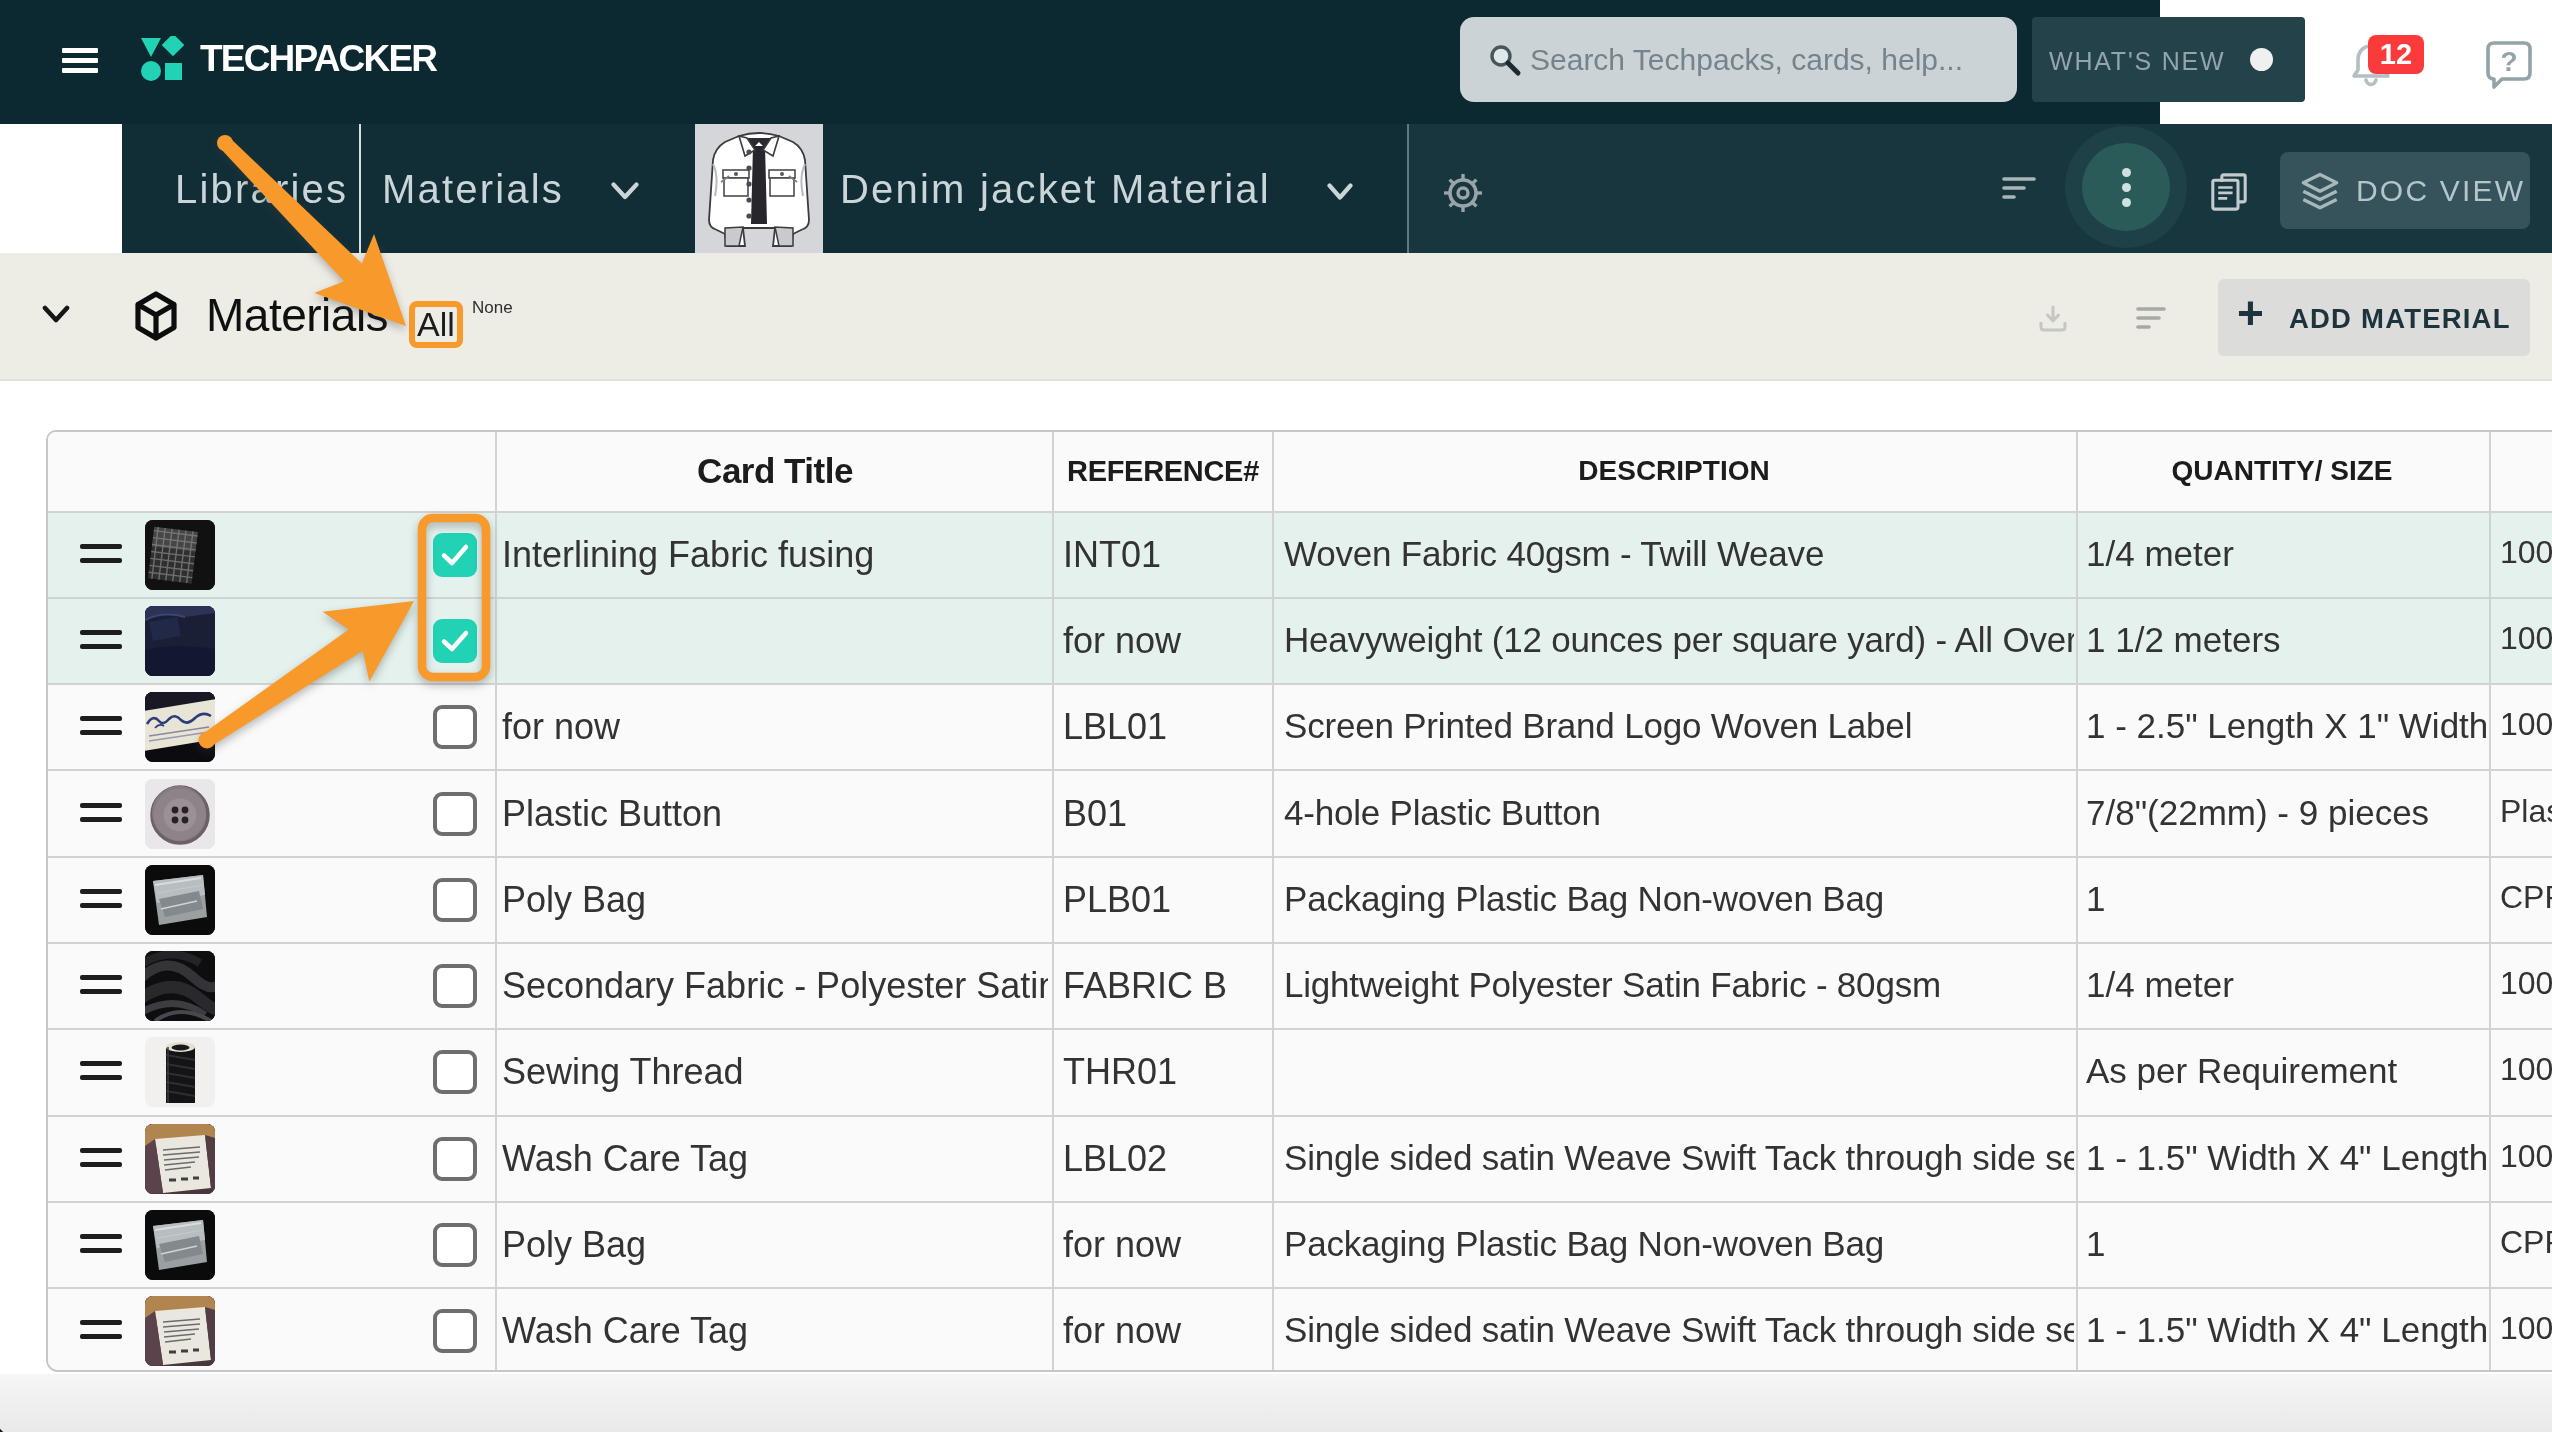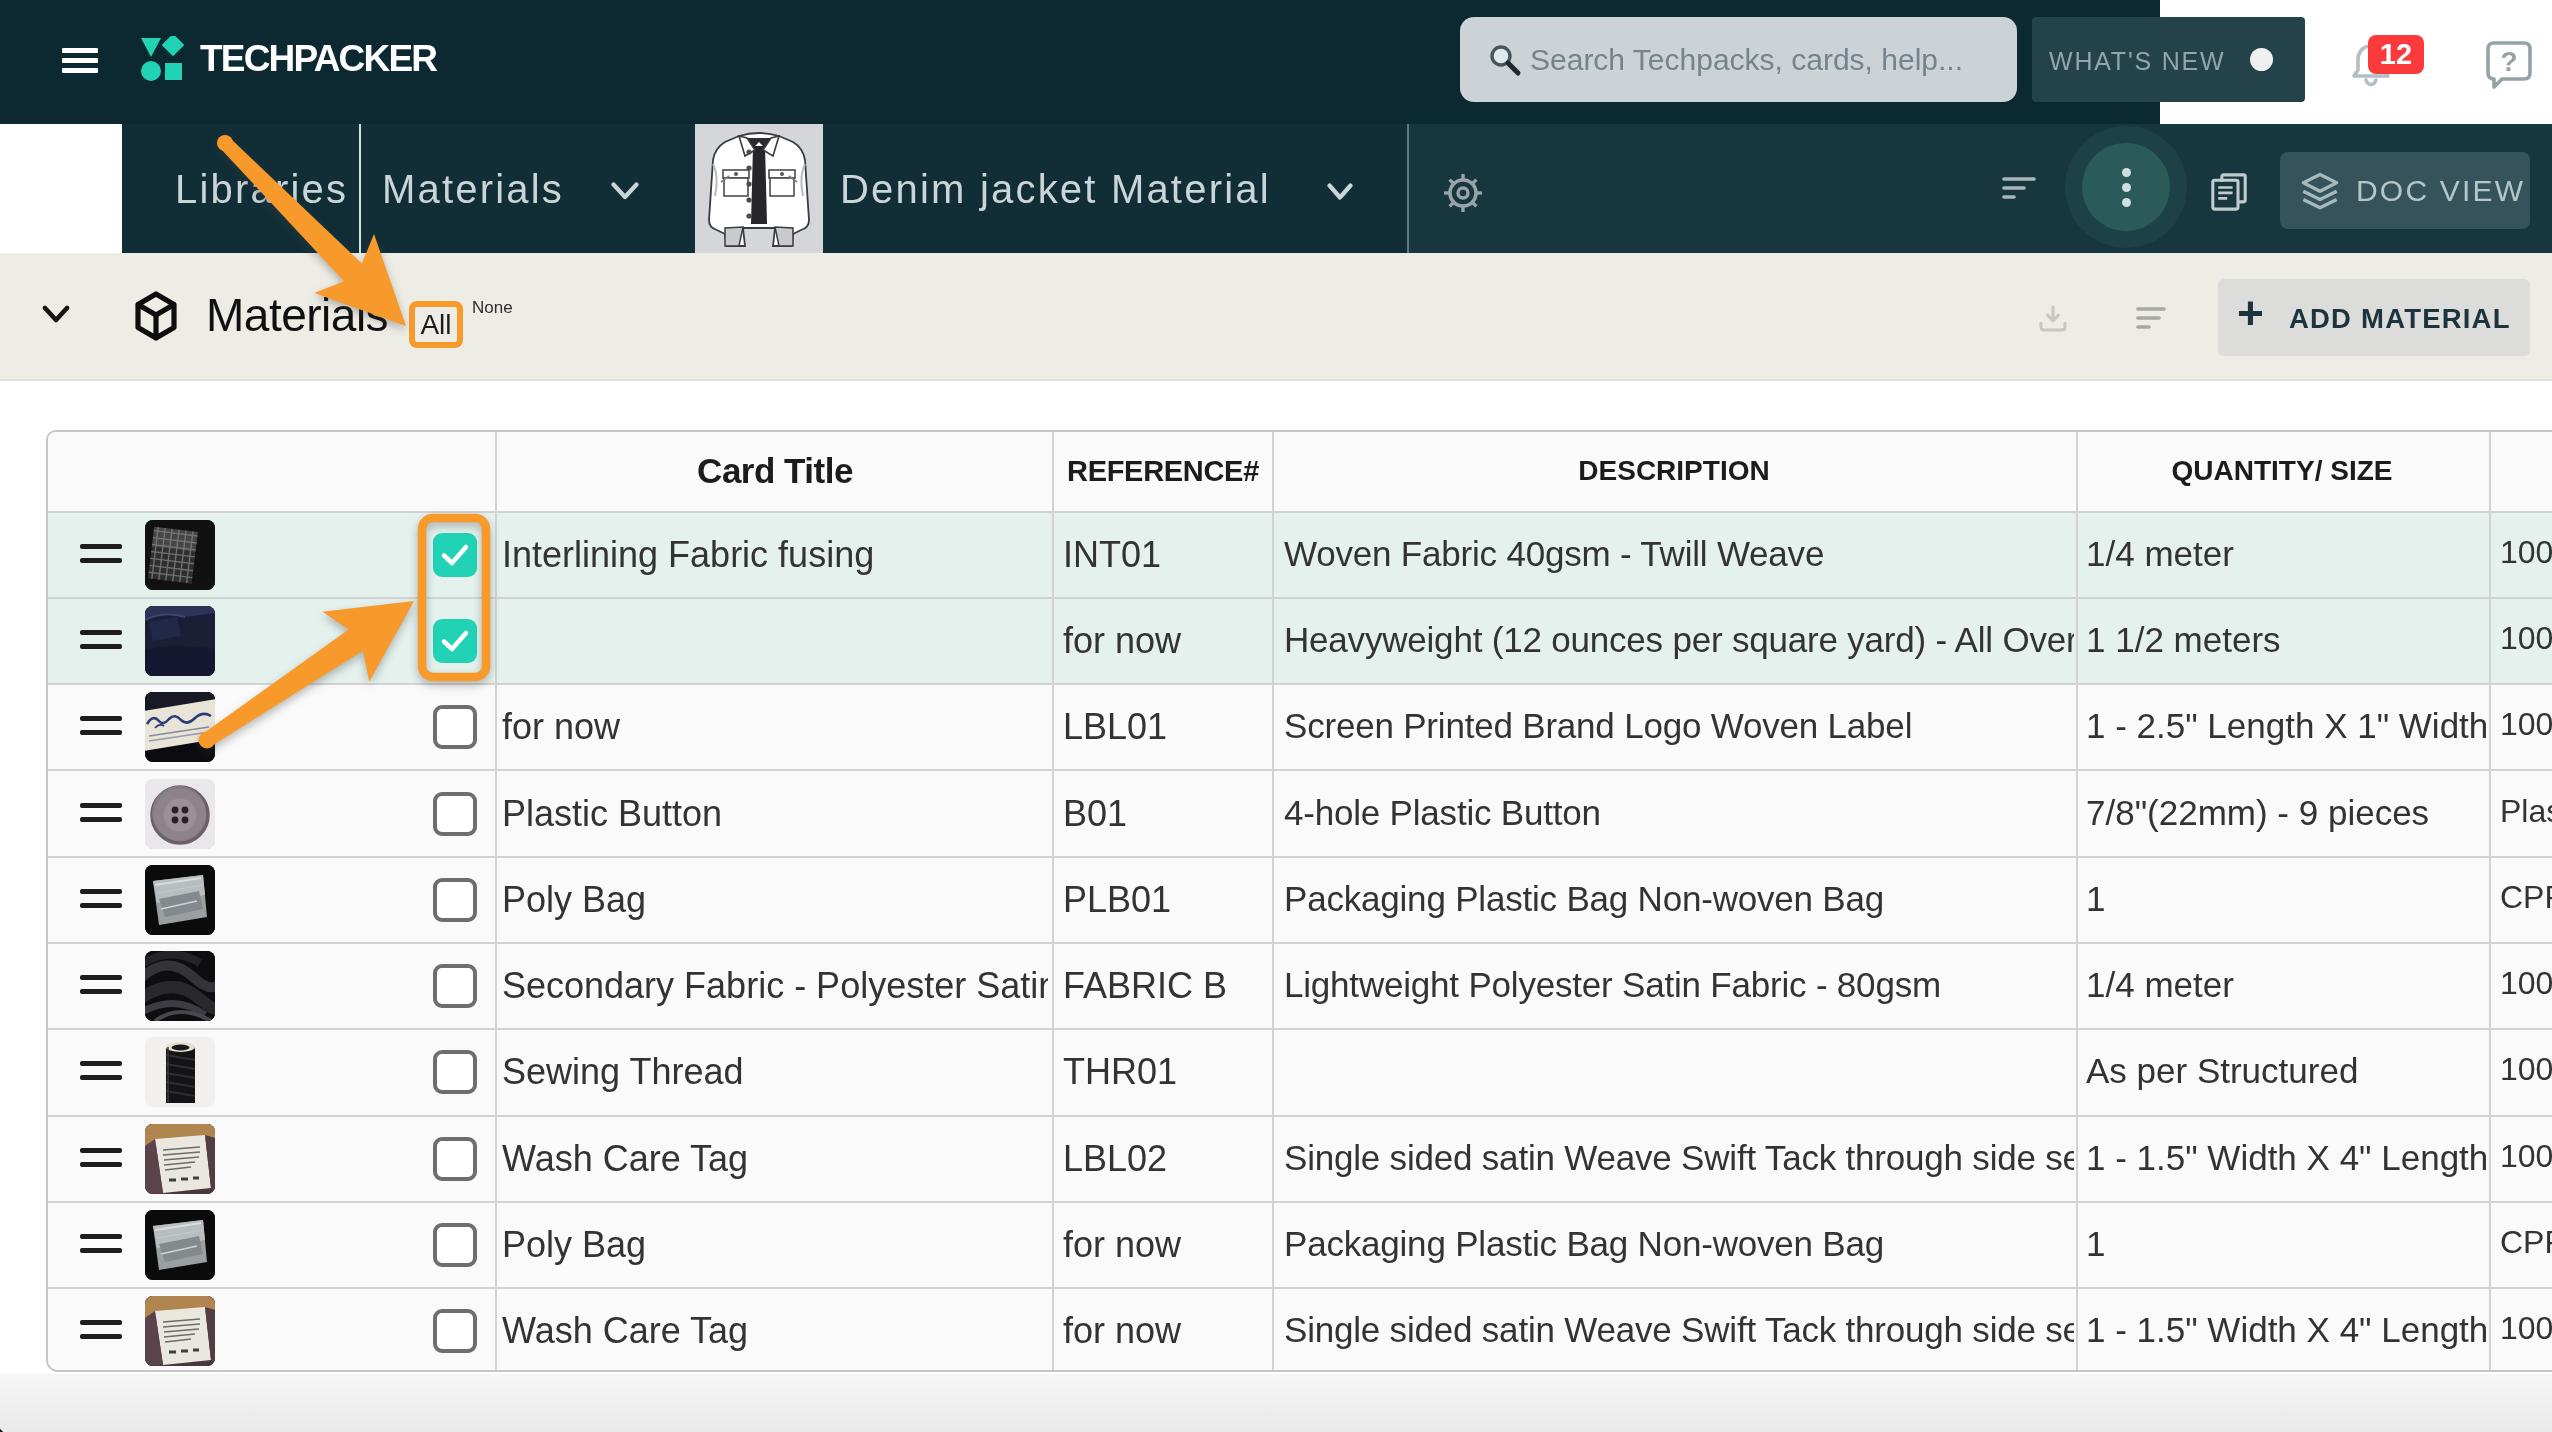--- a/index.html
+++ b/index.html
@@ -27,21 +27,21 @@
 
 
 .nav { position:absolute; top:167px; font-size:40px; color:#cbd5d8; letter-spacing:2.2px; white-space:nowrap; }
 #sep1 { position:absolute; left:359px; top:124px; width:2px; height:129px; background:#d7dfe1; }
 #sep2 { position:absolute; left:1407px; top:124px; width:2px; height:129px; background:#9fb1b5; opacity:0.55; }
 #jacket { position:absolute; left:695px; top:124px; width:128px; height:129px; background:#d9d9de; }
 
 
 #mtitle { position:absolute; left:206px; top:288px; font-size:46px; font-weight:500; color:#101010; letter-spacing:-0.5px; }
 #allbox { position:absolute; left:409px; top:301px; width:54px; height:47px; border:6px solid #f8992b; border-radius:8px;
-  font-size:28px; color:#1c1c1c; text-align:center; line-height:35px; }
+  font-size:34px; color:#1c1c1c; text-align:center; line-height:35px; }
 #nonet { position:absolute; left:472px; top:298px; font-size:17px; color:#2e2e2e; }
 #addbtn { position:absolute; left:2218px; top:279px; width:312px; height:77px; background:#dcdcda; border-radius:6px; }
 #addbtn .pl { position:absolute; left:19px; top:7px; font-size:46px; font-weight:bold; color:#1d333d; }
 #addbtn .t { position:absolute; left:71px; top:24px; font-size:27.5px; font-weight:bold; color:#1d333d; letter-spacing:1.2px; white-space:nowrap; }
 
 
 #tbl { position:absolute; left:46px; top:430px; width:2654px; height:941.5px;
   background:#fafafa; border:2px solid #c6c6c6; border-radius:10px 10px 12px 12px; overflow:hidden; }
 #tbl .hdr { position:absolute; left:0; top:0; width:100%; height:78.5px; background:#fafafa; }
 #tbl .hdr span { position:absolute; top:50%; transform:translate(-50%,-50%); font-weight:bold; color:#1c1c1c; white-space:nowrap; }
@@ -355,21 +355,21 @@
 <rect x="21" y="10" width="29" height="56" fill="#141416"></rect>
 <path d="M21 10 h29 v56 h-29 Z" fill="none"></path>
 <ellipse cx="35.5" cy="10" rx="14.5" ry="5" fill="#e6dfcf"></ellipse>
 <ellipse cx="35.5" cy="10.5" rx="9" ry="3" fill="#17191c"></ellipse>
 <path d="M21 18 L50 23 M21 27 L50 32 M21 36 L50 41 M21 45 L50 50 M21 54 L50 59" stroke="#2e2e33" stroke-width="2.2"></path>
 <path d="M23 10 L23 66" stroke="#3a3a40" stroke-width="1.5"></path>
 </svg></div>
 <span class="cb"></span>
 <span class="c1">Sewing Thread</span>
 <span class="c2">THR01</span>
-<span class="c4">As per Structured</span>
+<span class="c4">As per Requirement</span>
 <span class="c5">100%</span>
 </div>
 <div class="row" style="top:682.6px">
 <span class="hnd">
         <i></i>
         <i></i>
       </span>
 <div class="th" style="background:#3c2b30"><svg width="70" height="70" viewBox="0 0 70 70">
 <rect width="70" height="70" fill="#4a363d"></rect>
 <path d="M0 0 L70 0 L70 14 L0 22 Z" fill="#b0854f"></path>

